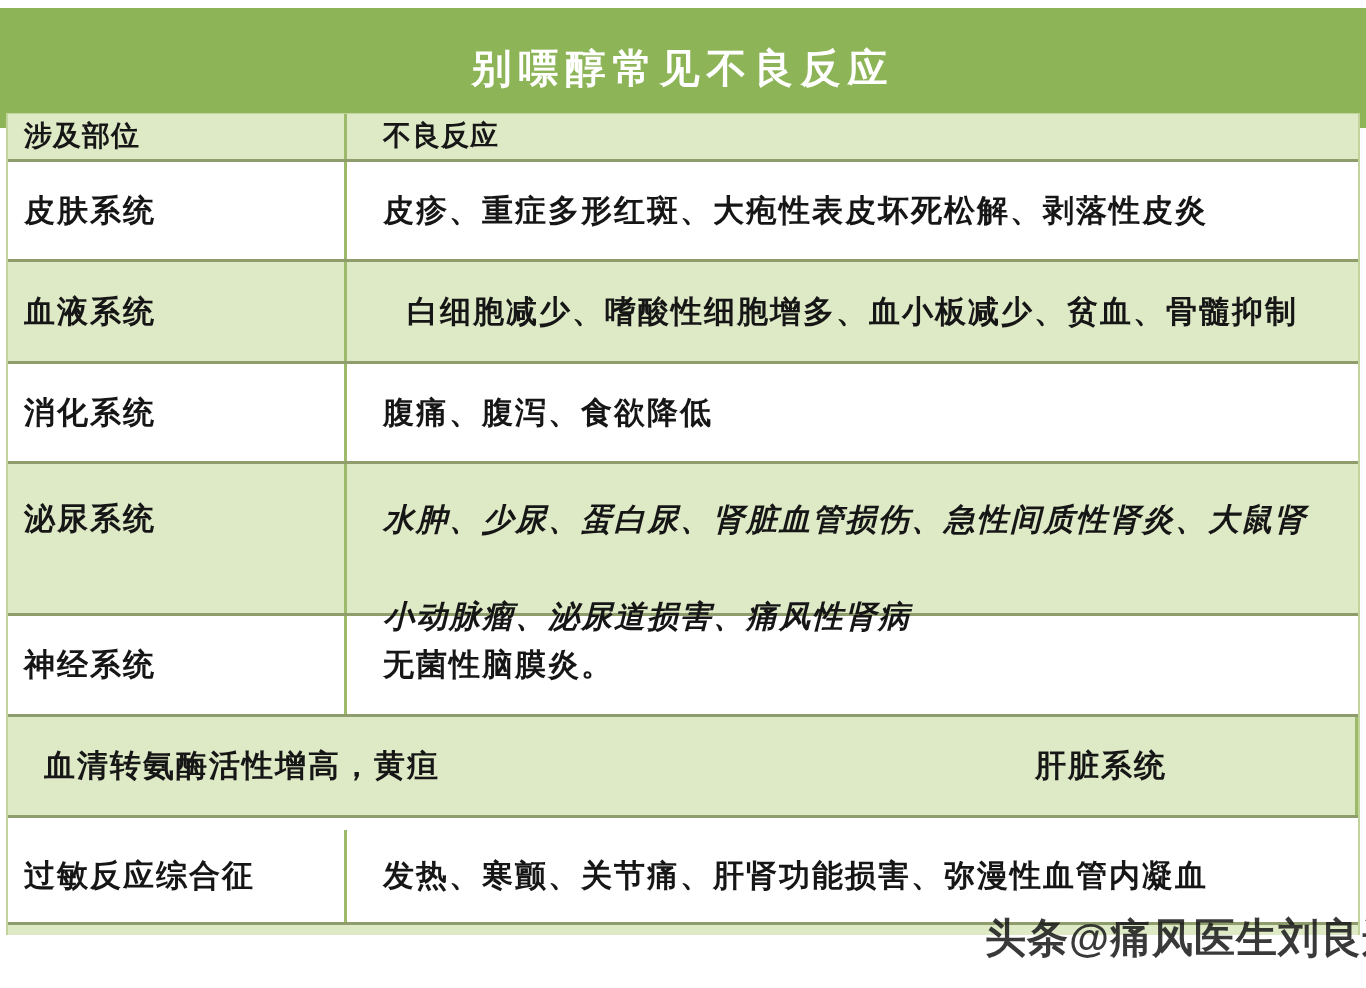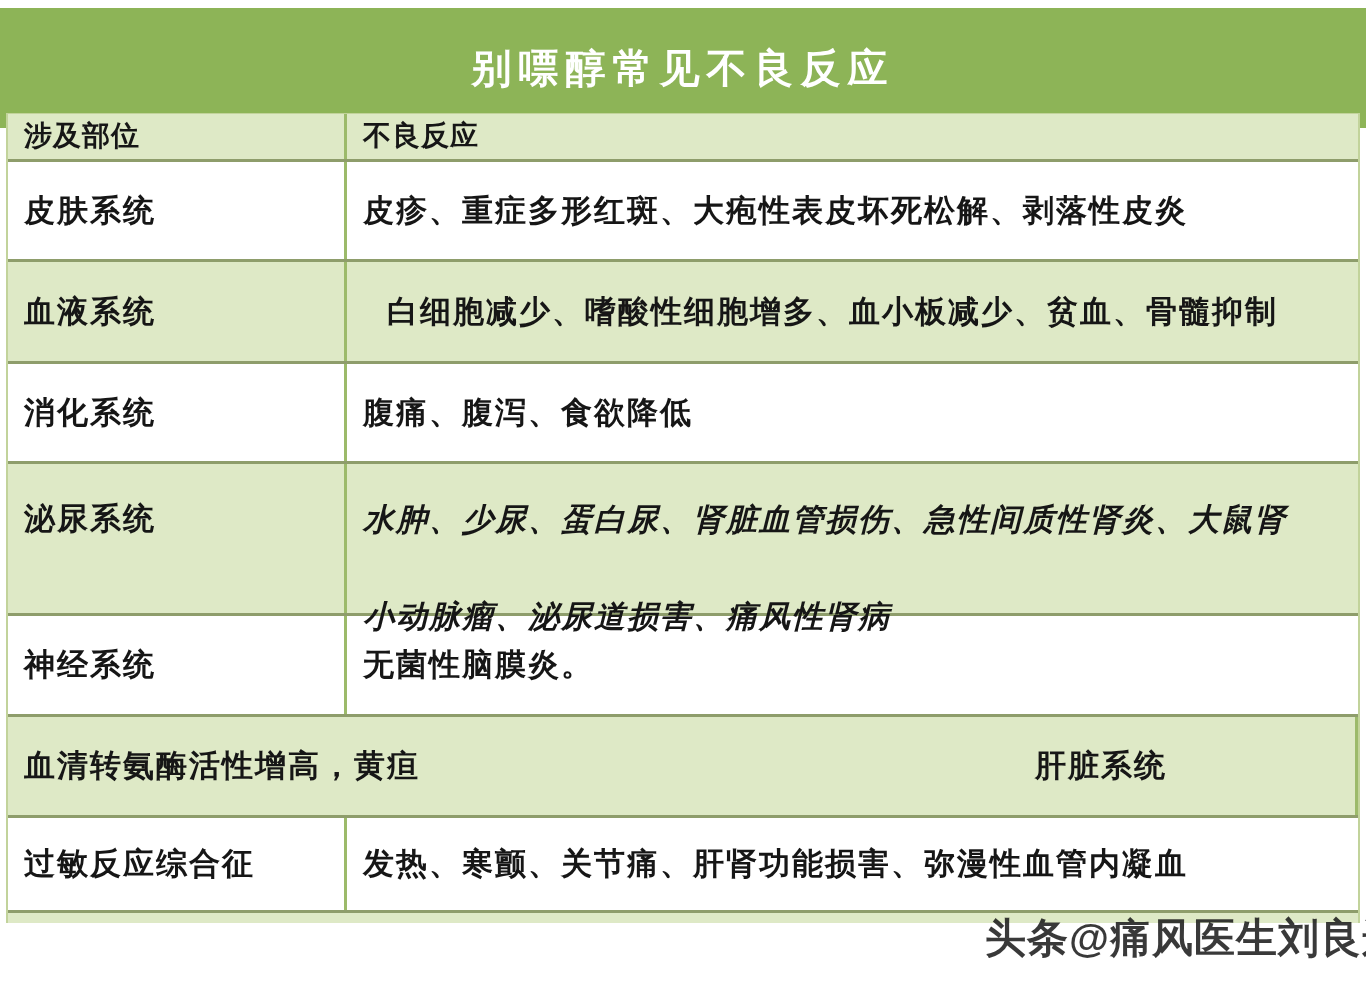--- a/index.html
+++ b/index.html
@@ -58,29 +58,29 @@
     line-height:1.15;
   }
   .col-part {
     width:339px;
     flex:0 0 339px;
     border-right:3px solid var(--border-v);
     padding-left:16px;
   }
   .col-react {
     flex:1;
-    padding-left:16px;
+    padding-left:36px;
     padding-right:42px;
   }
   .row-header { height:48px; background:var(--row-green); }
   .row-header .cell { font-size:28px; letter-spacing:1px; }
   .h100 { height:100px; }
   .h102 { height:102px;gap:24px; }
   .h101 { height:101px; }
-  .h95  { height:95px; }
+  .h95  { height:95px;margin-top:12px; }
   .row-tall { height:152px; }
   .row-tall .col-part {
     align-items:flex-start;
     padding-top:37px;
   }
   .row-tall .col-react {
     align-items:flex-start;
     font-style:italic;
   }
   .row-tall .col-react .txt {

